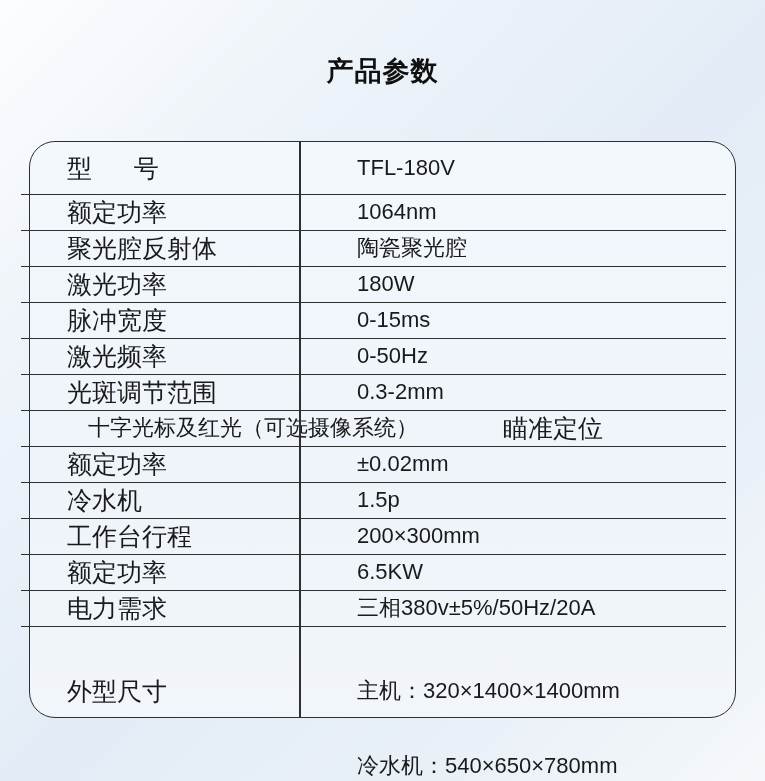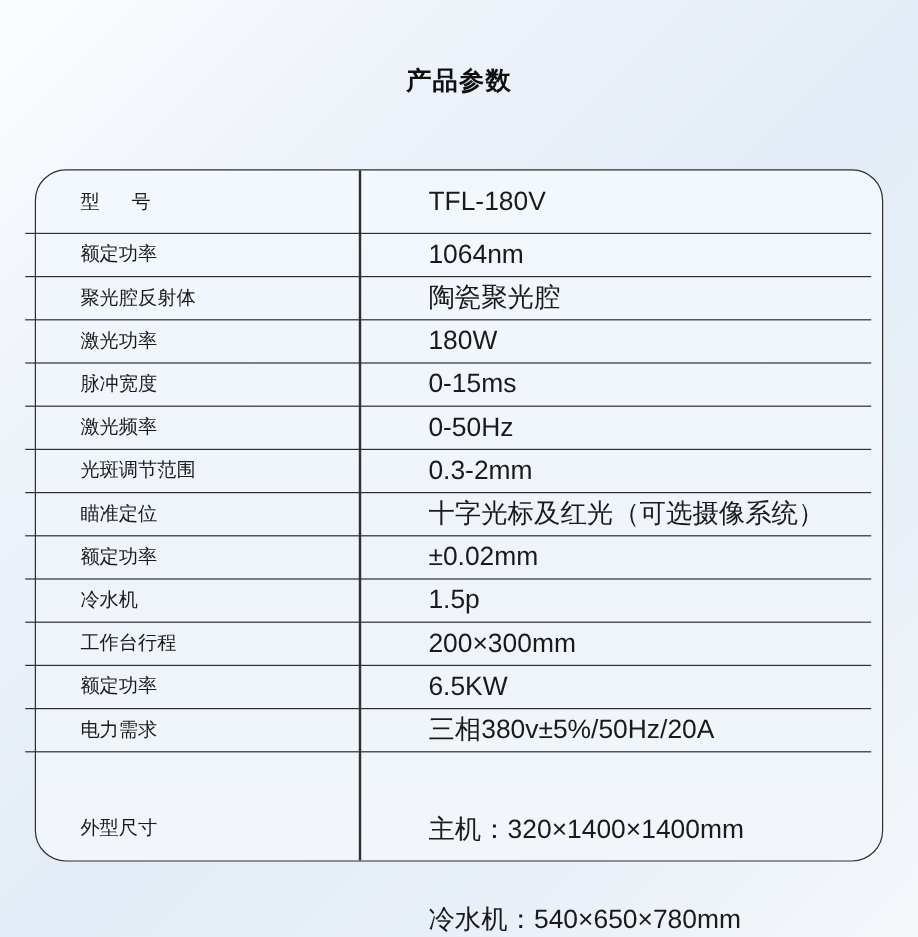--- a/index.html
+++ b/index.html
@@ -4,21 +4,21 @@
 <style>
   html,body{margin:0;padding:0;}
   body{
     width:765px;height:781px;overflow:hidden;
     font-family:"Liberation Sans","DejaVu Sans",sans-serif;
     background:linear-gradient(135deg,#fcfdff 0%,#eff4fa 22%,#e3ecf6 52%,#e9f0f7 78%,#f5f8fb 100%);
   }
   .page{position:relative;width:765px;height:781px;}
   .title{
     position:absolute;top:53px;left:0;width:100%;
-    text-align:center;font-size:21px;font-weight:700;
+    text-align:center;font-size:27px;font-weight:700;
     letter-spacing:1px;color:#101010;
   }
   .spec-table{
     position:absolute;left:29px;top:141px;width:707px;height:577px;
     box-sizing:border-box;
     border:1.5px solid #2f2f2f;border-radius:26px;
     background:linear-gradient(180deg,#f3f8fd 0%,#eef4fa 60%,#f2f6fb 100%);
   }
   .divider{
     position:absolute;left:269px;top:0;bottom:0;width:1.5px;
@@ -28,21 +28,21 @@
   .row{position:relative;display:flex;height:36px;align-items:center;}
   .row:first-child{height:52px;}
   .row:last-child{flex:1;align-items:flex-start;padding-top:9px;box-sizing:border-box;}
   .sep{
     position:absolute;left:-9px;right:9px;bottom:-1px;height:1.5px;
     background:#2f2f2f;
   }
   .cell{color:#1a1a1a;}
   .label{
     width:269px;box-sizing:border-box;padding-left:37px;
-    font-size:16px;white-space:pre;flex-shrink:0;
+    font-size:25px;white-space:pre;flex-shrink:0;
   }
   .value{flex:1;padding-left:58px;font-size:22px;}
   .row:last-child .label,
   .row:last-child .value div{line-height:38px;margin-top:37px;}
 </style>
 </head>
 <body>
 
 <div class="page">
   <div class="title">产品参数</div>
@@ -91,24 +91,24 @@
           <div class="sep"></div>
         </div>
         <div class="row">
           <div class="cell label">光斑调节范围</div>
           <div class="cell value">
             <div>0.3-2mm</div>
           </div>
           <div class="sep"></div>
         </div>
         <div class="row">
-          <div class="cell label">瞄准定位</div>
           <div class="cell value">
             <div>十字光标及红光（可选摄像系统）</div>
           </div>
+          <div class="cell label">瞄准定位</div>
           <div class="sep"></div>
         </div>
         <div class="row">
           <div class="cell label">额定功率</div>
           <div class="cell value">
             <div>±0.02mm</div>
           </div>
           <div class="sep"></div>
         </div>
         <div class="row">

